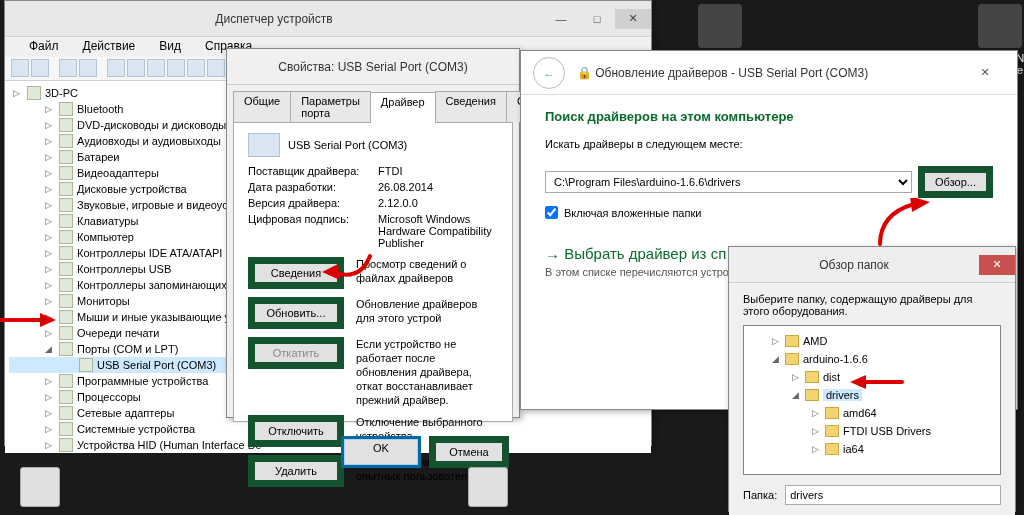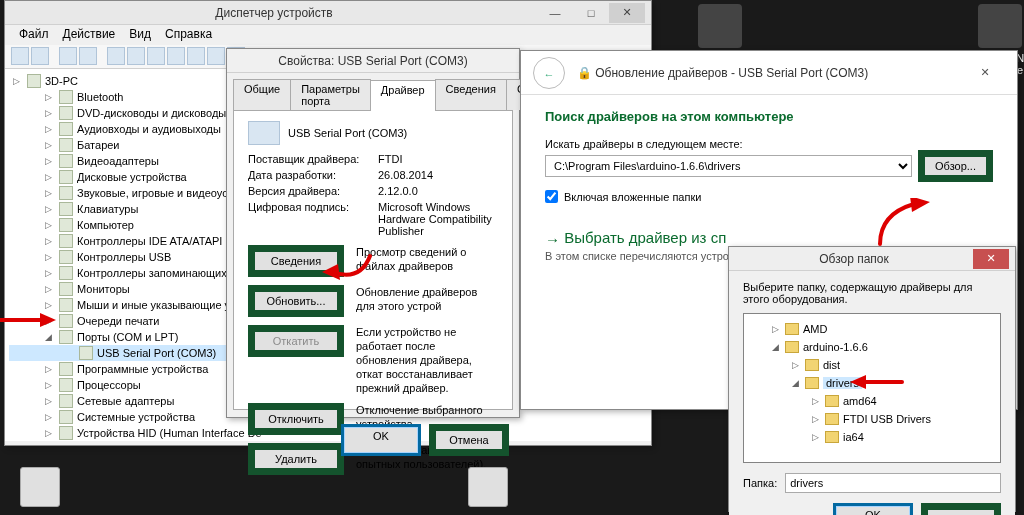--- a/index.html
+++ b/index.html
@@ -16,33 +16,33 @@
   .desktop-bg { position:absolute; inset:0; background:#1a1a1a; }
   .desktop-icon { position:absolute; width:80px; text-align:center; color:#fff; font-size:11px; }
   .desktop-icon .icon-box { width:44px; height:44px; margin:0 auto 4px; background:#444; border-radius:4px; }
 
   .win {
     position:absolute; background:#f0f0f0; border:1px solid #888;
     box-shadow: 2px 2px 6px rgba(0,0,0,.3);
   }
 
   .titlebar {
-    height:24px; display:flex; align-items:center; padding:0 6px;
+    height:36px; display:flex; align-items:center; padding:0 0;
     background:#e8e8e8; border-bottom:1px solid #d0d0d0;
     font-size:12px;
   }
   .titlebar .title { flex:1; text-align:center; color:#333; }
   .titlebar .winbtns { display:flex; gap:0; }
   .winbtn {
     width:36px; height:20px; display:flex; align-items:center; justify-content:center;
     font-size:11px; color:#444; cursor:pointer;
   }
   .winbtn.close-red { background:#c75050; color:#fff; }
 
-  .menubar { height:20px; display:flex; gap:14px; padding:2px 14px; font-size:12px; background:#f0f0f0; }
+  .menubar { height:20px; display:flex; gap:24px; padding:2px 24px; font-size:12px; background:#f0f0f0; }
   .menubar span { cursor:default; }
 
   .toolbar { height:24px; display:flex; gap:2px; padding:2px 6px; border-bottom:1px solid #d0d0d0; background:#f7f7f7; }
   .tbicon { width:18px; height:18px; background:#d9e6f2; border:1px solid #b0c4d8; }
 
   .tree { padding:4px 4px; background:#fff; height: calc(100% - 72px); overflow:hidden; }
   .tree-item {
     display:flex; align-items:center; height:16px; gap:4px;
     padding-left:36px; white-space:nowrap;
   }
@@ -81,21 +81,21 @@
   .wizard-head {
     display:flex; align-items:center; height:44px; padding:0 12px; background:#fff;
     border-bottom:1px solid #ddd;
   }
   .wizard-head .back { width:32px;height:32px;border-radius:16px;border:1px solid #bbb;display:flex;align-items:center;justify-content:center;color:#3a7; }
   .wizard-head .title { margin-left:12px; font-size:12px; color:#333; }
   .wizard-head .close { margin-left:auto; }
 
   .wizard-body { padding:14px 24px; background:#fff; }
   .wizard-body h3 { color:#0a6b2e; font-size:13px; font-weight:600; margin-bottom:14px; }
-  .wizard-body .label { font-size:11px; margin-bottom:0; }
+  .wizard-body .label { font-size:11px; margin-bottom:16px; }
   .wizard-body .row { display:flex; gap:6px; align-items:center; }
   .wizard-body select { flex:1; height:22px; border:1px solid #aaa; font-size:11px; padding:0 4px; background:#fff; }
   .checkbox { display:flex; align-items:center; gap:6px; margin-top:8px; font-size:11px; }
   .checkbox input { width:13px; height:13px; }
 
   .link-line { color:#0a6b2e; font-size:15px; margin-top:26px; }
   .link-sub { color:#555; font-size:11px; margin-top:4px; }
 
   .browse-body { padding:10px 14px; background:#f0f0f0; }
   .browse-body .hint { font-size:11px; margin-bottom:8px; }

